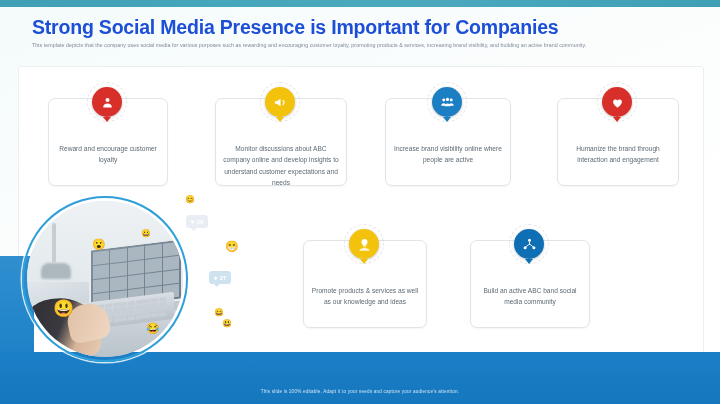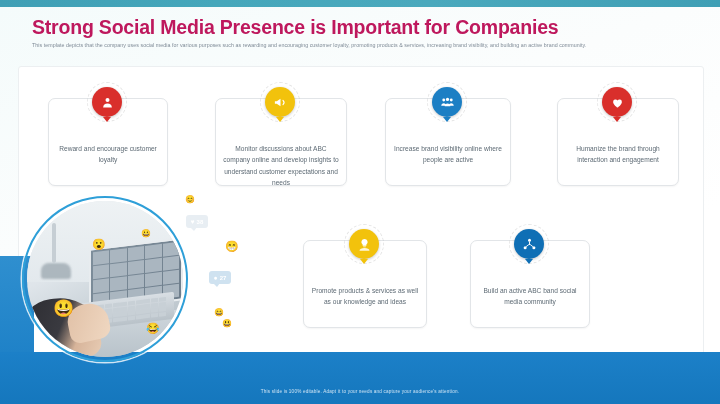--- a/index.html
+++ b/index.html
@@ -20,21 +20,21 @@
     background:linear-gradient(160deg,#f4fbfb 0%,#fbfdfd 38%,#ffffff 70%);}
 
   
   .bottom-band{position:absolute;left:0;bottom:0;width:720px;height:52px;
     background:linear-gradient(180deg,#1c80c8 0%,#1577bd 100%);}
   .left-band{position:absolute;left:0;bottom:52px;width:34px;height:96px;
     background:linear-gradient(180deg,#2f8fcf 0%,#1f82c8 100%);}
 
   
   .title{position:absolute;left:32px;top:16px;width:650px;
-    font-size:19.5px;font-weight:bold;color:#be185d;letter-spacing:-0.2px;}
+    font-size:19.5px;font-weight:bold;color:#1d4ed8;letter-spacing:-0.2px;}
   .subtitle{position:absolute;left:32px;top:41px;width:652px;
     font-size:5.3px;line-height:1.75;color:#7e8a96;letter-spacing:0.05px;}
 
   
   .frame{position:absolute;left:18px;top:66px;width:684px;height:292px;
     background:#ffffff;border:1px solid #eceff1;border-radius:3px;}
 
   
   .card{position:absolute;background:#ffffff;border:1px solid #e2e5e8;
     border-radius:7px;box-shadow:0 1px 2px rgba(0,0,0,0.045);}

